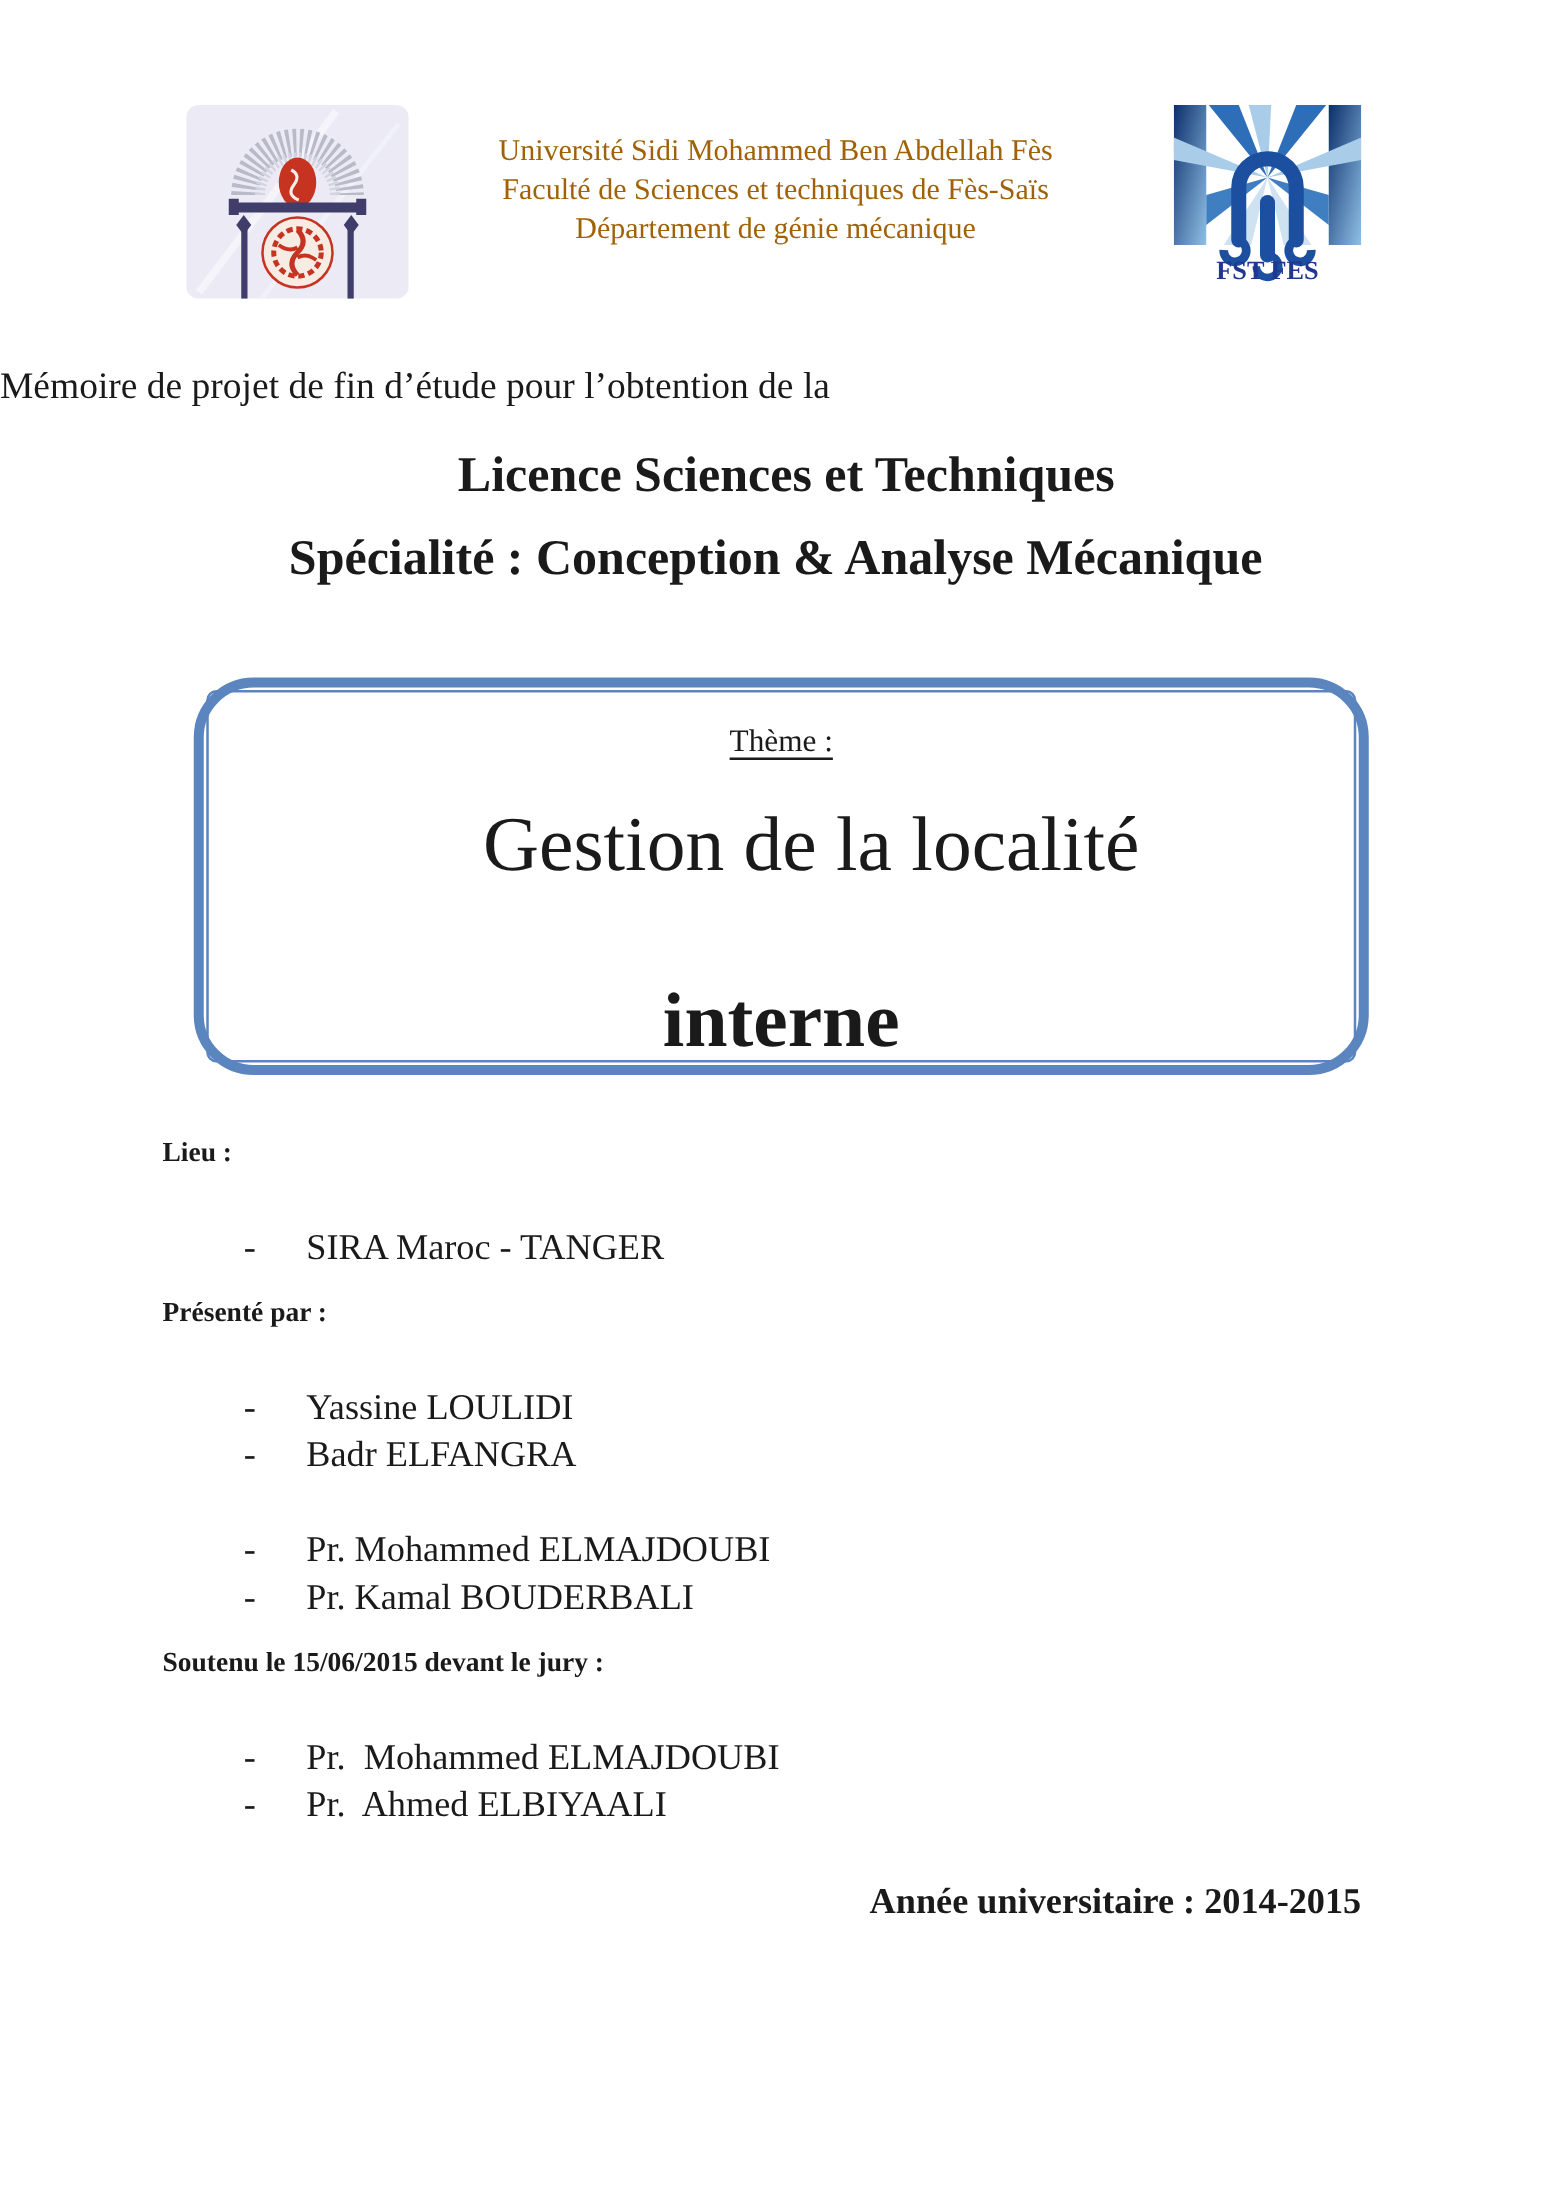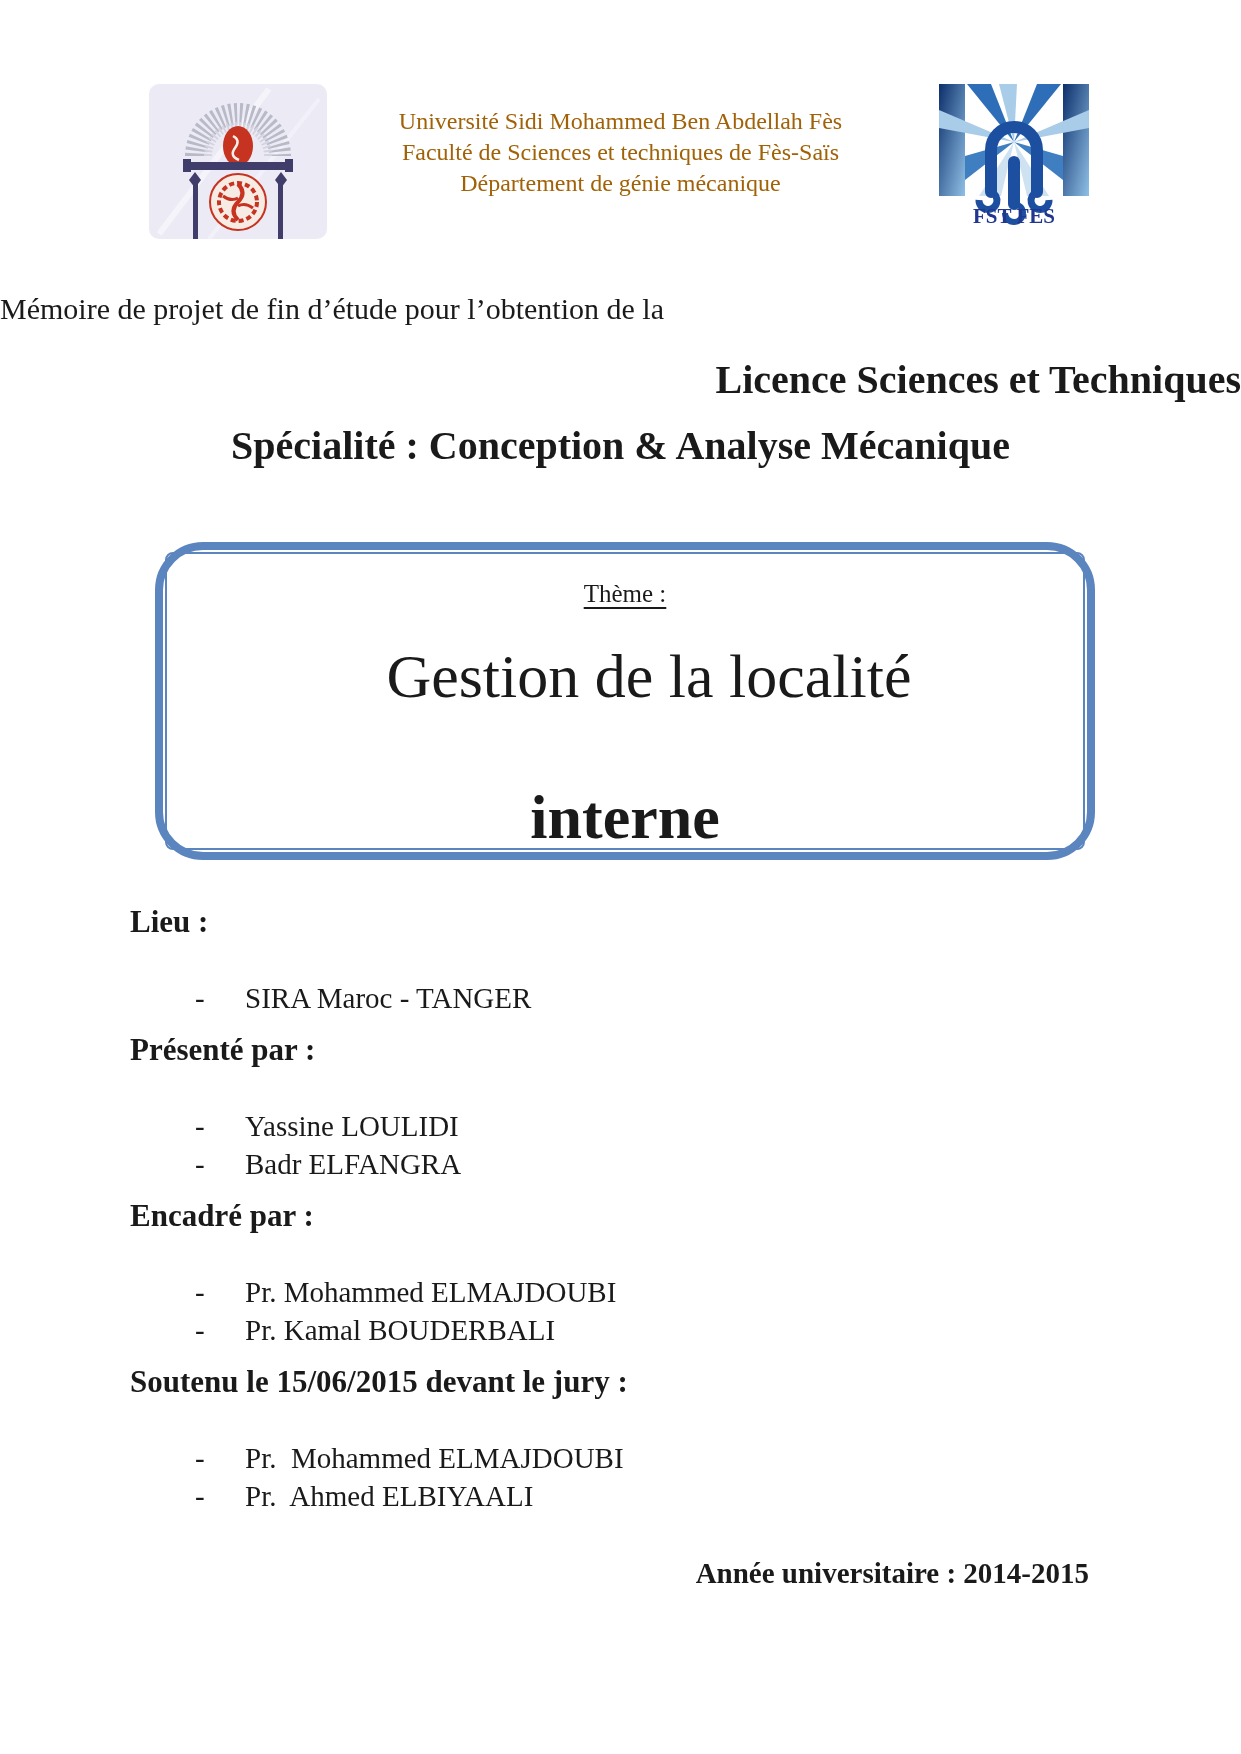--- a/index.html
+++ b/index.html
@@ -13,40 +13,40 @@
   }
   
   .logo-left { position:absolute; left:149px; top:84px; width:178px; height:155px; }
   .logo-right { position:absolute; left:939px; top:84px; width:128px; height:142px; }
   .header-text {
     position:absolute; left:0; right:0; top:106px;
     text-align:center; font-size:24px; line-height:31px; color:#a16207;
   }
   
   .intro-line1 { position:absolute; left:0; right:0; top:292px; text-align:left; font-size:30px; }
-  .intro-line2 { position:absolute; left:0; right:0; top:356px; text-align:right; font-size:40px; font-weight:bold;padding-left:17px; }
+  .intro-line2 { position:absolute; left:0; right:0; top:356px; text-align:center; font-size:40px; font-weight:bold;padding-left:17px; }
   .intro-line3 { position:absolute; left:0; right:0; top:422px; text-align:center; font-size:40px; font-weight:bold; }
   
   .theme-box {
     position:absolute; left:155px; top:542px; width:940px; height:318px;
     border:8px solid var(--accent); border-radius:48px; background:#ffffff;
   }
   .theme-box-inner {
     position:absolute; inset:2px; border:2px solid var(--accent); border-radius:8px;
     text-align:center;
   }
   .theme-label {
     margin-top:26px; font-size:25px; display:inline-block;
     text-decoration:underline; text-underline-offset:5px;
   }
   .theme-title1 { margin-top:34px; font-size:62px; font-weight:normal; line-height:68px;margin-left:48px; }
   .theme-title2 { margin-top:73px; font-size:62px; font-weight:bold; line-height:68px; }
   
   .body-block { position:absolute; left:130px; right:138px; top:903px; }
-  .section-heading { font-size:31px; font-weight:bold; line-height:38px; }
+  .section-heading { font-size:22px; font-weight:bold; line-height:38px; }
   .items { margin:38px 0 14px 65px; }
   .item { display:flex; line-height:38px; font-size:29px; }
   .dash { width:50px; flex:0 0 50px; }
   .item-text { white-space:pre-wrap; }
   .annee { margin-top:42px; text-align:right; font-size:29px; font-weight:bold; padding-right:14px; }
 </style>
 </head>
 <body>
 
 <div class="page">
@@ -140,21 +140,20 @@
           <span class="item-text">Yassine LOULIDI</span>
         </div>
         <div class="item">
           <span class="dash">-</span>
           <span class="item-text">Badr ELFANGRA</span>
         </div>
       </div>
     </div>
 
     <div>
-      <div class="section-heading">Encadré par :</div>
       <div class="items">
         <div class="item">
           <span class="dash">-</span>
           <span class="item-text">Pr. Mohammed ELMAJDOUBI</span>
         </div>
         <div class="item">
           <span class="dash">-</span>
           <span class="item-text">Pr. Kamal BOUDERBALI</span>
         </div>
       </div>

